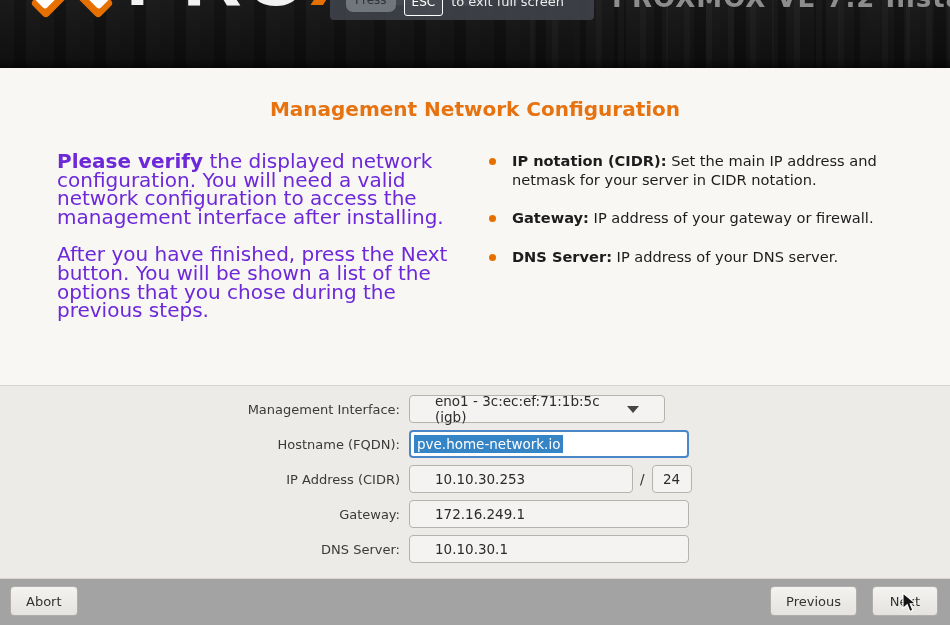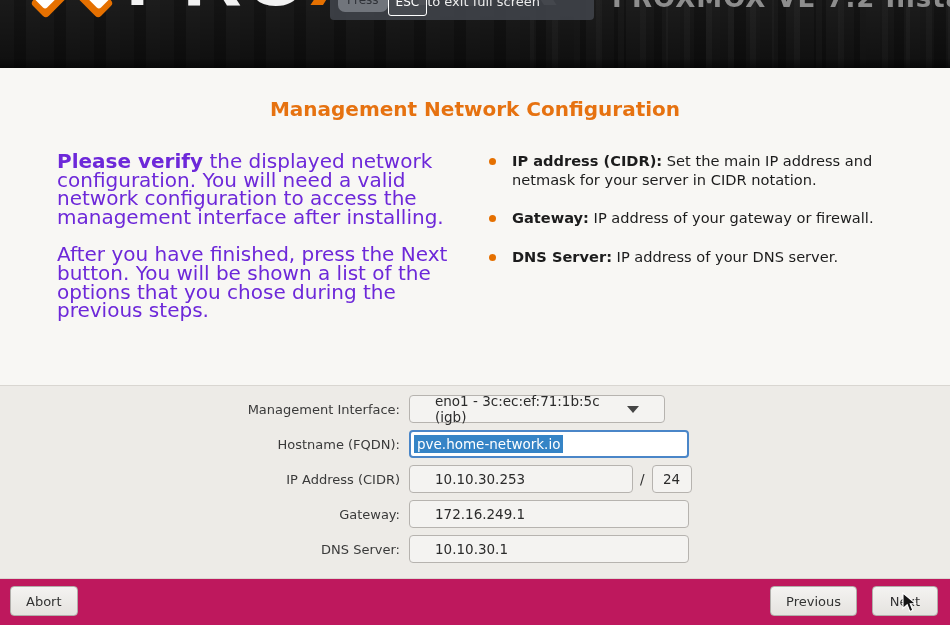--- a/index.html
+++ b/index.html
@@ -27,21 +27,21 @@
   .xsym .cw2{right:4px;top:44px;transform:rotate(45deg);}
   .logo-text{font-size:82px;font-weight:bold;line-height:86px;letter-spacing:2px;color:#f2f2f2;
              font-family:"Liberation Sans",sans-serif;white-space:nowrap;}
   .logo-text .lx{color:#e57000;}
   .inst-title{position:absolute;left:612px;top:-17px;font-size:26px;font-weight:bold;
               color:#8d8d8d;letter-spacing:1px;white-space:nowrap;}
 
   
   .fsnotice{position:absolute;left:330px;top:0;width:264px;height:20px;
             background:rgba(60,63,70,.96);border-radius:0 0 4px 4px;
-            display:flex;align-items:flex-start;padding:0 8px;box-sizing:border-box;overflow:hidden;}
+            display:flex;align-items:flex-start;gap:8px;padding:0 16px;box-sizing:border-box;overflow:hidden;}
   .press-pill{margin-top:-12px;height:24px;background:#71757c;border-radius:7px;
               padding:0 9px;color:#2e3137;font-size:12px;line-height:24px;}
   .esc-key{margin-top:-11px;height:25px;border:1px solid #fff;border-radius:3px;
            padding:0 7px;color:#fff;font-size:12px;line-height:24px;background:rgba(255,255,255,.06);}
   .fs-text{margin-top:-9px;color:#ececec;font-size:13px;line-height:21px;white-space:nowrap;}
 
   
   .content{position:absolute;top:68px;left:0;width:950px;height:317px;background:#f8f7f4;}
   .page-title{text-align:center;padding-top:29px;font-size:20px;font-weight:bold;color:#e67210;}
   .cols{display:flex;margin-top:31px;}
@@ -67,21 +67,21 @@
   .hostfield{width:280px;background:#fff;border:2px solid #4a86c8;padding:0 3px;}
   .sel{background:#3584c6;color:#fff;padding:1px 3px;}
   input.field{outline:none;}
   .ip-input{width:224px;}
   .slash{margin:0 7px;font-size:13.5px;color:#2b2b2b;}
   .cidr-input{width:40px;text-align:center;padding:0 8px;}
   .wide-input{width:280px;}
 
   
   .footer{position:absolute;top:578px;left:0;width:950px;height:47px;
-          background:#be185d;border-top:1px solid #d9d6d1;box-sizing:border-box;}
+          background:#a3a3a3;border-top:1px solid #d9d6d1;box-sizing:border-box;}
   .btn{position:absolute;top:7px;height:30px;background:linear-gradient(#f4f3f1,#e5e3df);
        border:1px solid #b1aeaa;border-radius:4px;padding:0 15px;font-size:13px;color:#333;
        display:inline-flex;align-items:center;font-family:"DejaVu Sans","Liberation Sans",sans-serif;}
   .btn-abort{left:10px;}
   .btn-previous{right:93px;}
   .btn-next{right:12px;padding:0 17px;}
   .cursor{position:absolute;left:902px;top:592px;z-index:50;}
 </style>
 </head>
 <body>
@@ -110,21 +110,21 @@
   <div class="content">
     <div class="page-title">Management Network Configuration</div>
     <div class="cols">
       <div class="col-left">
         <p><b>Please verify</b> <span>the displayed network configuration. You will need a valid network configuration to access the management interface after installing.</span></p>
         <p>After you have finished, press the Next button. You will be shown a list of the options that you chose during the previous steps.</p>
       </div>
       <div class="col-right">
         <div class="bullet">
           <span class="dot"></span>
-          <span><b>IP address (CIDR):</b> <span>Set the main IP address and netmask for your server in CIDR notation.</span></span>
+          <span><b>IP notation (CIDR):</b> <span>Set the main IP address and netmask for your server in CIDR notation.</span></span>
         </div>
         <div class="bullet">
           <span class="dot"></span>
           <span><b>Gateway:</b> <span>IP address of your gateway or firewall.</span></span>
         </div>
         <div class="bullet">
           <span class="dot"></span>
           <span><b>DNS Server:</b> <span>IP address of your DNS server.</span></span>
         </div>
       </div>

